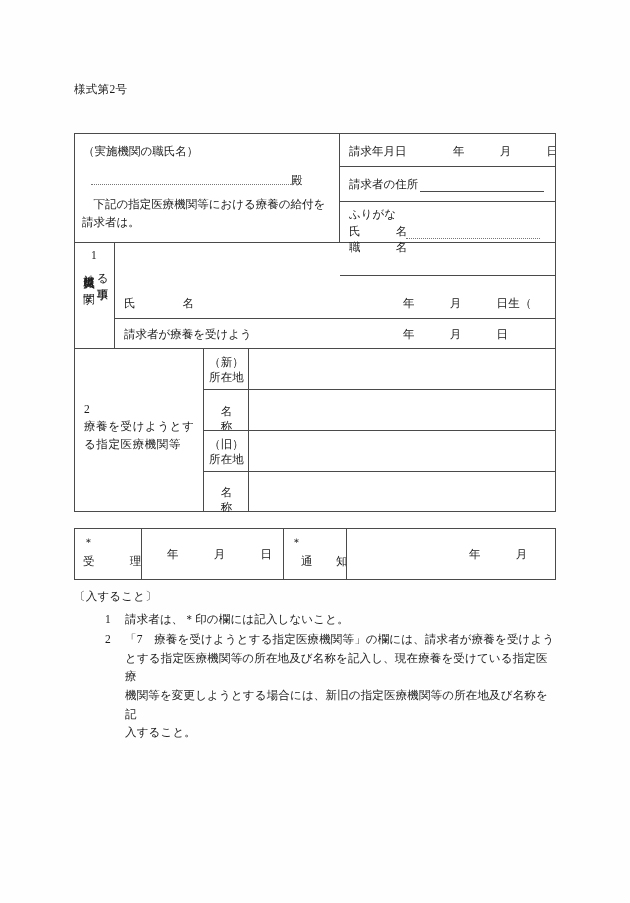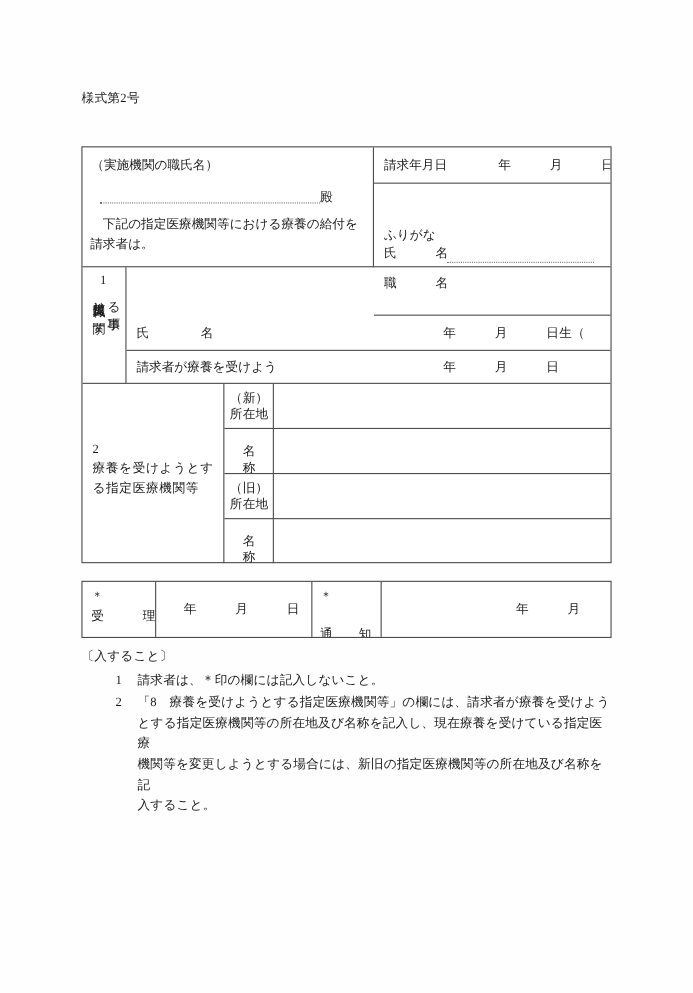--- a/index.html
+++ b/index.html
@@ -177,37 +177,41 @@
       <div class="txt" style="left:216px;top:38px;">殿</div>
       <div class="txt" style="left:7px;top:62px;">　下記の指定医療機関等における療養の給付を</div>
       <div class="txt" style="left:7px;top:80px;">請求者は。</div>
     </div>
 
     <div class="cell bd-b" style="left:265px;top:0;width:215px;height:33px;">
       <div class="txt" style="left:9px;top:9px;">請求年月日</div>
       <div class="txt daterun" style="left:113px;top:9px;">年　　　月　　　日</div>
     </div>
 
+    <div class="cell bd-b" style="left:265px;top:33px;width:215px;height:35px;">
+      <div class="txt" style="left:9px;top:9px;">請求者の住所</div>
+      <div class="solidline" style="left:80px;top:24px;width:124px;"></div>
+    </div>
 
     <div class="cell bd-b" style="left:265px;top:68px;width:215px;height:41px;">
       <div class="txt" style="left:9px;top:4px;">ふりがな</div>
       <div class="txt lab-gap" style="left:9px;top:21px;">氏　　　名</div>
       <div class="dotline" style="left:66px;top:36px;width:134px;"></div>
     </div>
 
     <div class="cell bd-r bd-b" style="left:0;top:109px;width:40px;height:106px;">
       <div class="txt" style="left:16px;top:4px;">1</div>
       <div class="vert-wrap" style="left:0;top:22px;width:40px;height:84px;">
         <div class="vert-col">る事項</div>
         <div class="vert-col">被災職員に関す</div>
       </div>
     </div>
 
 
-    <div class="cell bd-b" style="left:265px;top:109px;width:215px;height:44px;">
+    <div class="cell bd-b" style="left:265px;top:98px;width:215px;height:44px;">
       <div class="txt lab-gap" style="left:9px;top:7px;">職　　　名</div>
     </div>
 
     <div class="cell bd-b" style="left:40px;top:153px;width:440px;height:32px;">
       <div class="txt lab-gap" style="left:9px;top:8px;">氏　　　　名</div>
       <div class="txt daterun" style="left:288px;top:8px;">年　　　月　　　日生（　　　歳）</div>
     </div>
 
     <div class="cell bd-b" style="left:40px;top:185px;width:440px;height:30px;">
       <div class="txt" style="left:9px;top:7px;">請求者が療養を受けよう</div>
@@ -258,33 +262,33 @@
       <div class="txt" style="left:8px;top:6px;font-size:11px;">＊</div>
       <div class="txt lab-gap" style="left:8px;top:24px;">受　　　理</div>
     </div>
 
     <div class="cell bd-r" style="left:67px;top:0;width:142px;height:50px;">
       <div class="txt daterun" style="left:25px;top:17px;">年　　　月　　　日</div>
     </div>
 
     <div class="cell bd-r" style="left:209px;top:0;width:63px;height:50px;">
       <div class="txt" style="left:7px;top:6px;font-size:11px;">＊</div>
-      <div class="txt lab-gap" style="left:7px;top:24px;margin-top:16px;">通　　知</div>
+      <div class="txt lab-gap" style="left:17px;top:24px;">通　　知</div>
     </div>
 
     <div class="cell" style="left:272px;top:0;width:208px;height:50px;">
       <div class="txt daterun" style="left:122px;top:17px;">年　　　月　　　日</div>
     </div>
 
   </div>
 
   <div class="notes-title">〔入すること〕</div>
 
   <div class="note-num" style="left:105px;top:610px;">1</div>
   <div class="note-item" style="left:125px;top:610px;width:420px;">請求者は、＊印の欄には記入しないこと。</div>
 
   <div class="note-num" style="left:105px;top:630px;">2</div>
-  <div class="note-item" style="left:125px;top:630px;width:430px;white-space:pre-line;text-indent:0;">「8　療養を受けようとする指定医療機関等」の欄には、請求者が療養を受けよう
+  <div class="note-item" style="left:125px;top:630px;width:430px;white-space:pre-line;text-indent:0;">「7　療養を受けようとする指定医療機関等」の欄には、請求者が療養を受けよう
 とする指定医療機関等の所在地及び名称を記入し、現在療養を受けている指定医療
 機関等を変更しようとする場合には、新旧の指定医療機関等の所在地及び名称を記
 入すること。</div>
 
 </div>
 
 </body></html>

